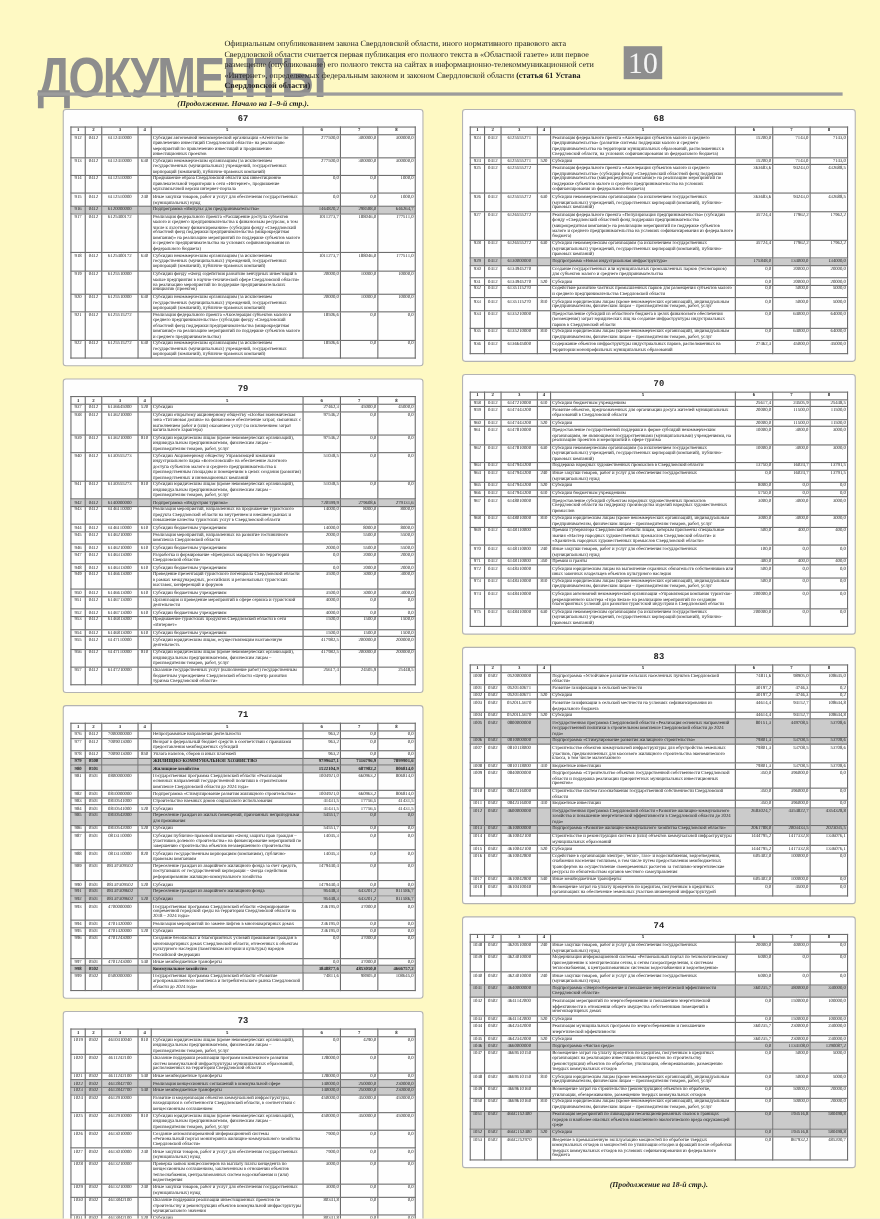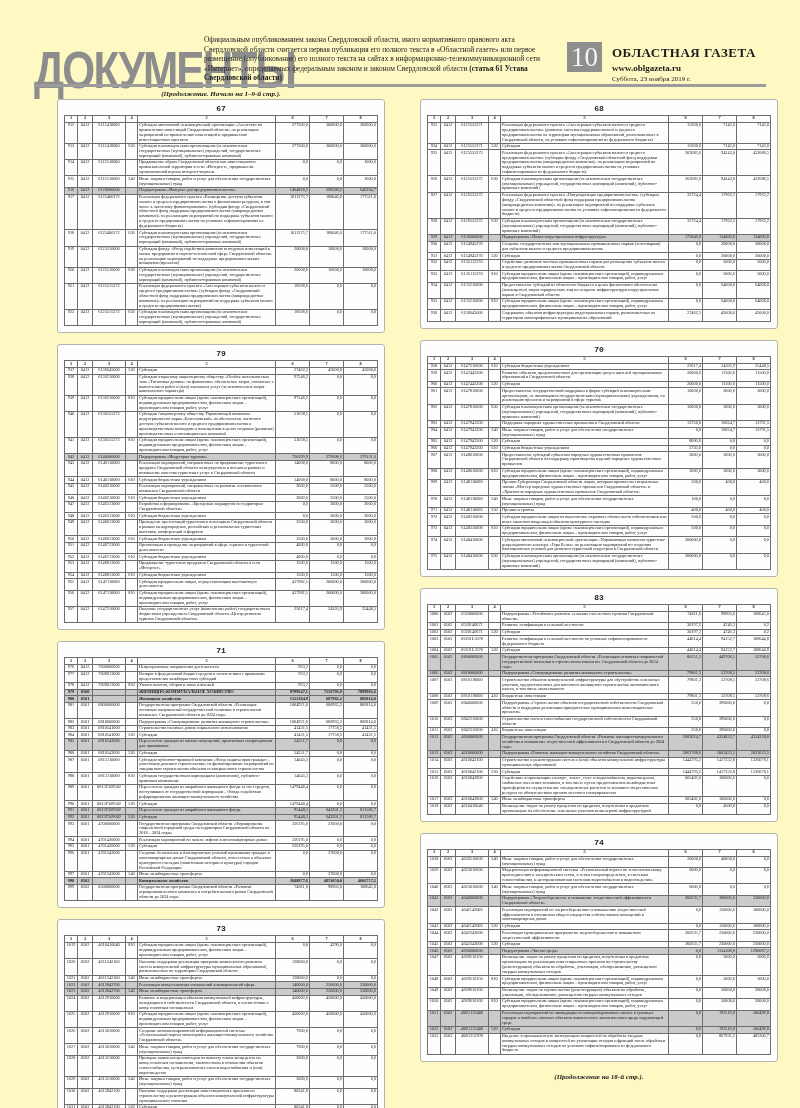--- a/index.html
+++ b/index.html
@@ -37,25 +37,20 @@
   tr.boldrow td{font-weight:bold;}
   .cont-bottom{text-align:center;font-size:7px;font-style:italic;font-weight:bold;margin-top:2px;}
 </style>
 </head>
 <body>
 
 <div class="page">
   <div class="masthead">ДОКУМЕНТЫ</div>
   <div class="legal"><span>Официальным опубликованием закона Свердловской области, иного нормативного правового акта Свердловской области считается первая публикация его полного текста в «Областной газете» или первое размещение (опубликование) его полного текста на сайтах в информационно-телекоммуникационной сети «Интернет», определяемых федеральным законом и законом Свердловской области </span><strong>(статья 61 Устава Свердловской области)</strong></div>
   <div class="pagebox">10</div>
-  <div class="brand">
-    <div class="bname">ОБЛАСТНАЯ ГАЗЕТА</div>
-    <div class="burl">www.oblgazeta.ru</div>
-    <div class="bdate">Суббота, 23 ноября 2019 г.</div>
-  </div>
   <div class="rule"></div>
   <div class="cont-top">(Продолжение. Начало на 1–9-й стр.).</div>
 
   <div id="col-left" class="col">
       <div class="frame">
         <div class="tnum">67</div>
         <table class="budget">
           <colgroup>
             <col style="width: 13px;">
             <col style="width: 15px;">

